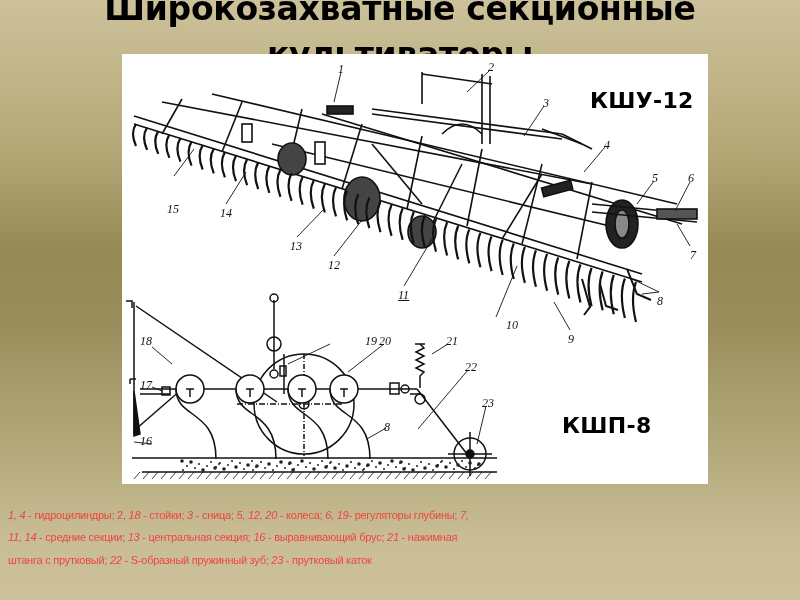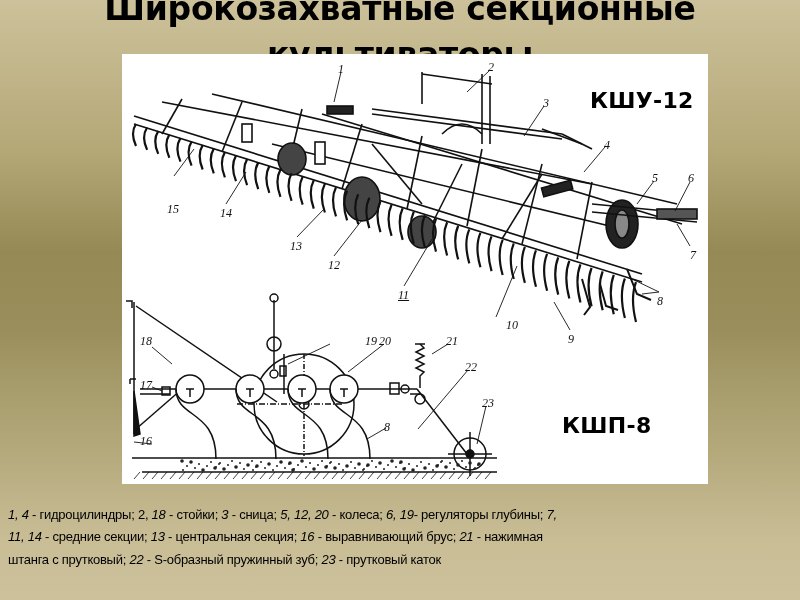--- a/index.html
+++ b/index.html
@@ -24,21 +24,21 @@
       font-weight: bold; font-size: 22px; letter-spacing: 0.3px;
     }
     .model-ksu { left: 468px; top: 34px; }
     .model-ksp { left: 392px; top: 359px; margin-left: 48px; }
     .callout {
       position: absolute; font-family: "Liberation Serif", serif; font-style: italic;
       font-size: 12px; color: #111;
     }
     .legend {
       position: absolute; left: 8px; top: 504px; width: 788px;
-      font-size: 13px; line-height: 22.3px; color: #000000;
+      font-size: 11px; line-height: 22.3px; color: #ef4444;
       letter-spacing: -0.25px;
     }
     .legend .num { font-style: italic; }
   </style>
 </head>
 <body>
 
 <div class="slide-title">Широкозахватные секционные культиваторы</div>
 
 <div class="figure-panel">

